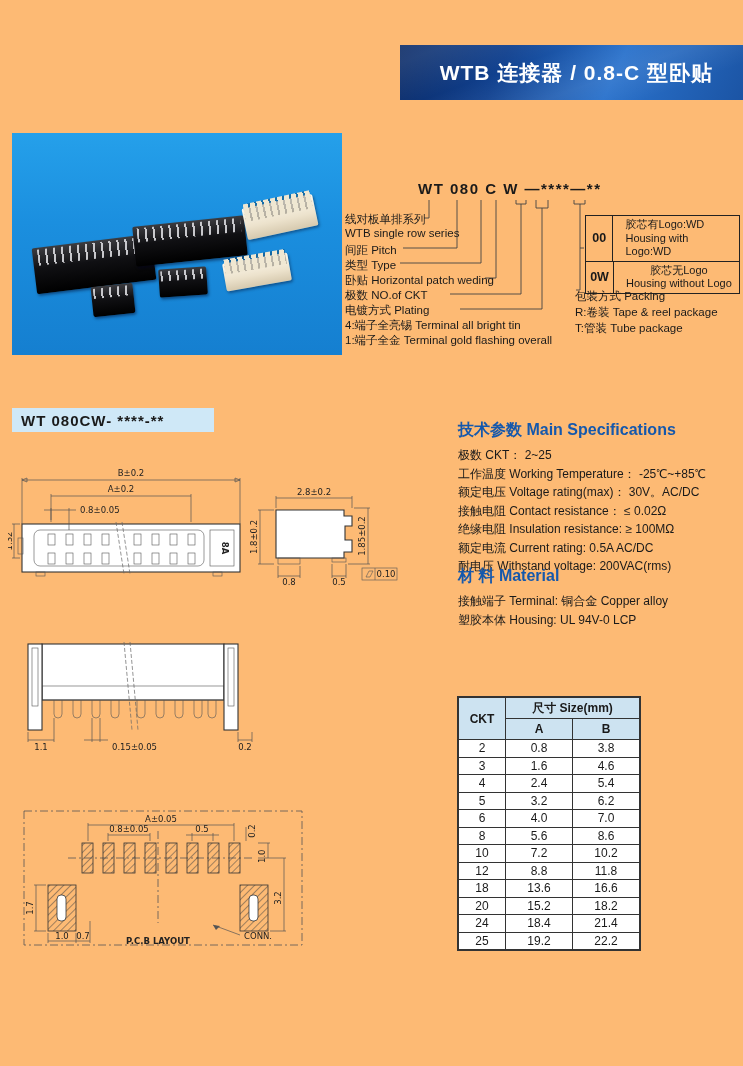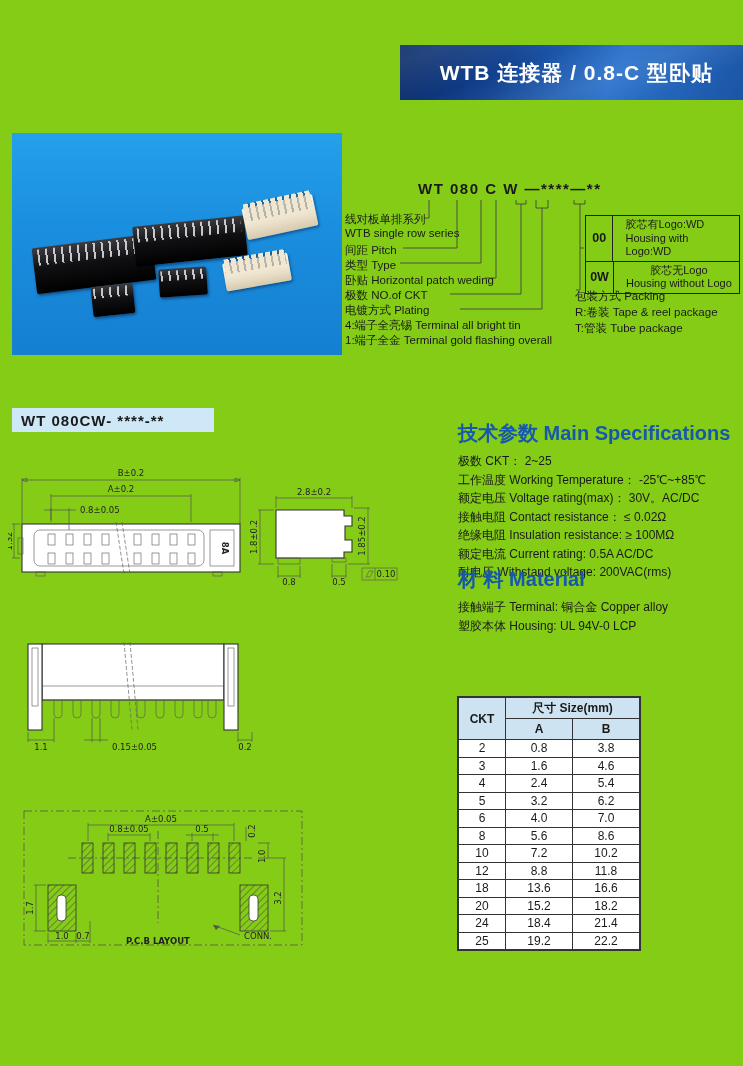--- a/index.html
+++ b/index.html
@@ -1,16 +1,16 @@
 <!DOCTYPE html>
 <html><head>
 <meta charset="utf-8">
 <style>
   html,body{margin:0;padding:0;background:#fff;}
-  .page{position:relative;width:743px;height:1066px;background:#84cc16;
+  .page{position:relative;width:743px;height:1066px;background:#fdba74;
         font-family:"Liberation Sans",sans-serif;color:#1a1a1a;overflow:hidden;}
 
   
   .banner{position:absolute;left:400px;top:45px;width:343px;height:55px;
     background:linear-gradient(115deg,#0a2a66 0%,#11418f 30%,#2a72cc 62%,#1b54a4 100%);
     display:flex;align-items:center;justify-content:flex-end;padding-right:30px;box-sizing:border-box;}
   .banner::before{content:"";position:absolute;inset:0;
     background:linear-gradient(160deg,rgba(255,255,255,.10) 10%,rgba(255,255,255,0) 35%,rgba(255,255,255,.08) 60%,rgba(255,255,255,0) 80%);}
   .banner-title{color:#fff;font-size:21px;font-weight:bold;letter-spacing:1px;position:relative;}
 
@@ -37,21 +37,21 @@
   .logo-text{padding:2px 4px;line-height:13.5px;}
   .packing{position:absolute;left:575px;top:288px;font-size:11.5px;line-height:16px;white-space:nowrap;}
 
   
   .model-bar{position:absolute;left:12px;top:408px;width:202px;height:24px;background:#cfe8f7;
     display:flex;align-items:center;padding-left:9px;box-sizing:border-box;
     font-size:15px;font-weight:bold;letter-spacing:1px;}
 
   
   .specs{position:absolute;left:458px;top:420px;width:285px;}
-  .spec-heading{color:#1558ac;font-size:20px;font-weight:bold;margin-bottom:5px;}
+  .spec-heading{color:#1558ac;font-size:16px;font-weight:bold;margin-bottom:5px;}
   .spec-line{font-size:12px;line-height:18.5px;white-space:nowrap;}
   .material{position:absolute;left:458px;top:566px;width:285px;}
 
   
   .size-table{position:absolute;left:458px;top:697px;border-collapse:collapse;font-size:12px;}
   .size-table th,.size-table td{border:1px solid #333;text-align:center;padding:0;}
   .size-table th{background:#cde3f1;font-weight:bold;height:20px;}
   .size-table td{height:16.5px;background:#fff;}
   .size-table .col-ckt{width:46px;margin-top:40px;}
   .size-table .col-ab{width:66px;}

